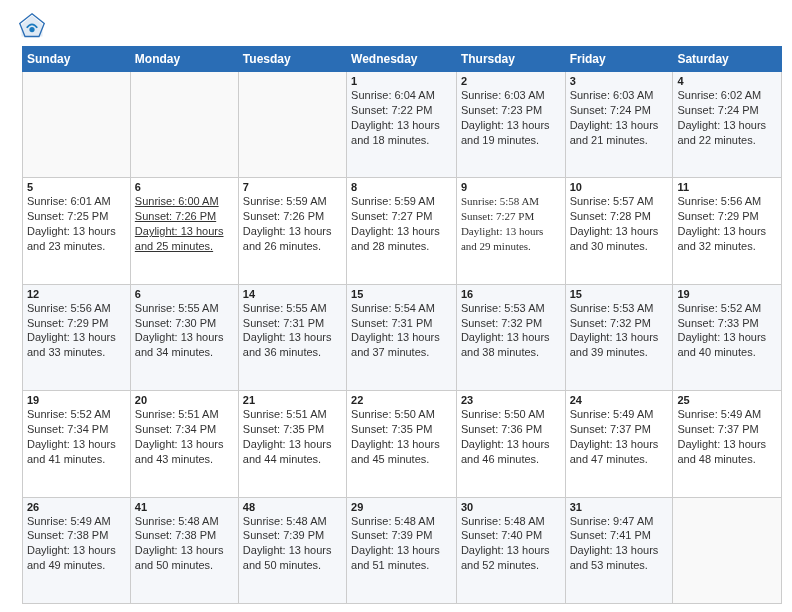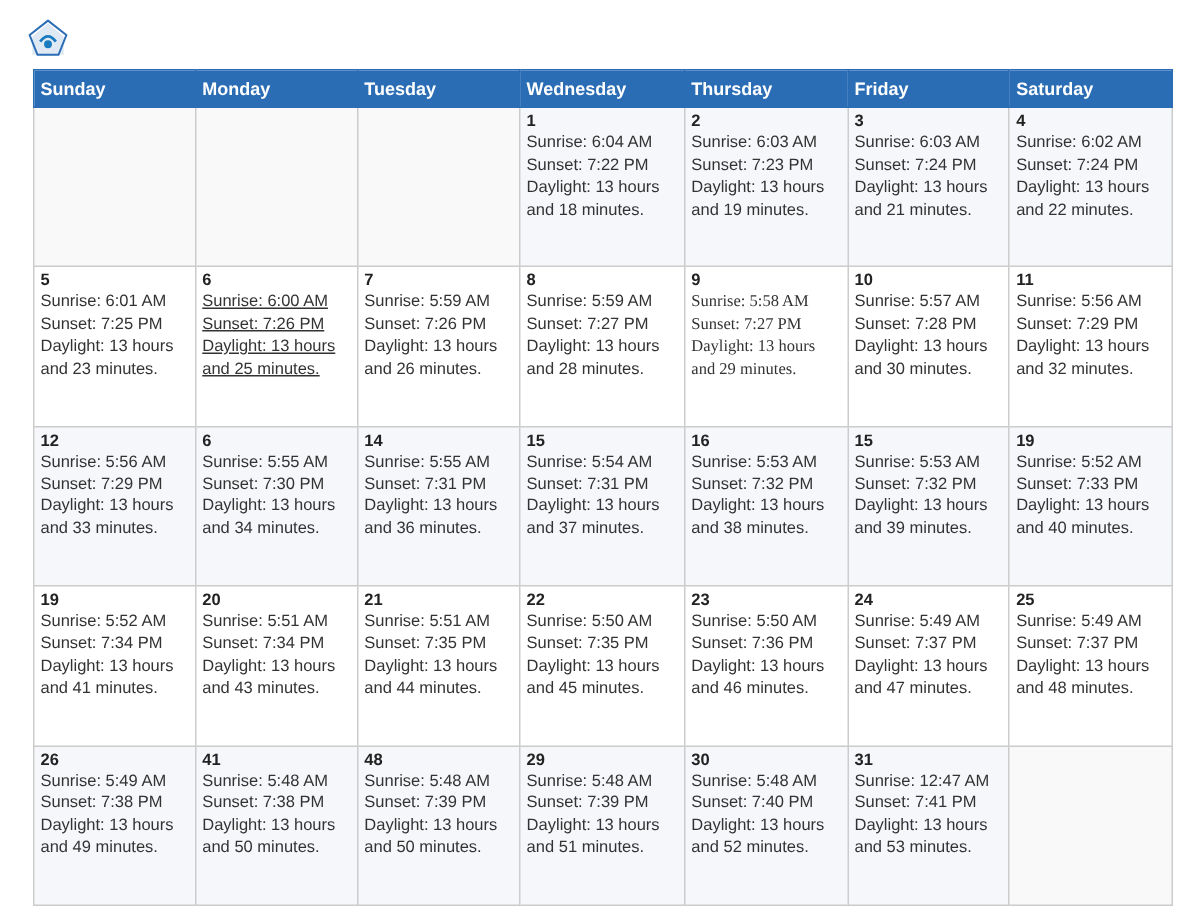--- a/index.html
+++ b/index.html
@@ -366,21 +366,21 @@
             </td>
             <td>
               <span class="day-number">30</span>
               <div class="day-info" style="white-space: pre-line;">Sunrise: 5:48 AM
 Sunset: 7:40 PM
 Daylight: 13 hours
 and 52 minutes.</div>
             </td>
             <td>
               <span class="day-number">31</span>
-              <div class="day-info" style="white-space: pre-line;">Sunrise: 12:47 AM
+              <div class="day-info" style="white-space: pre-line;">Sunrise: 9:47 AM
 Sunset: 7:41 PM
 Daylight: 13 hours
 and 53 minutes.</div>
             </td>
             <td class="empty-cell"></td>
           </tr>
         </tbody>
     </table>
   </div>
 </div>

